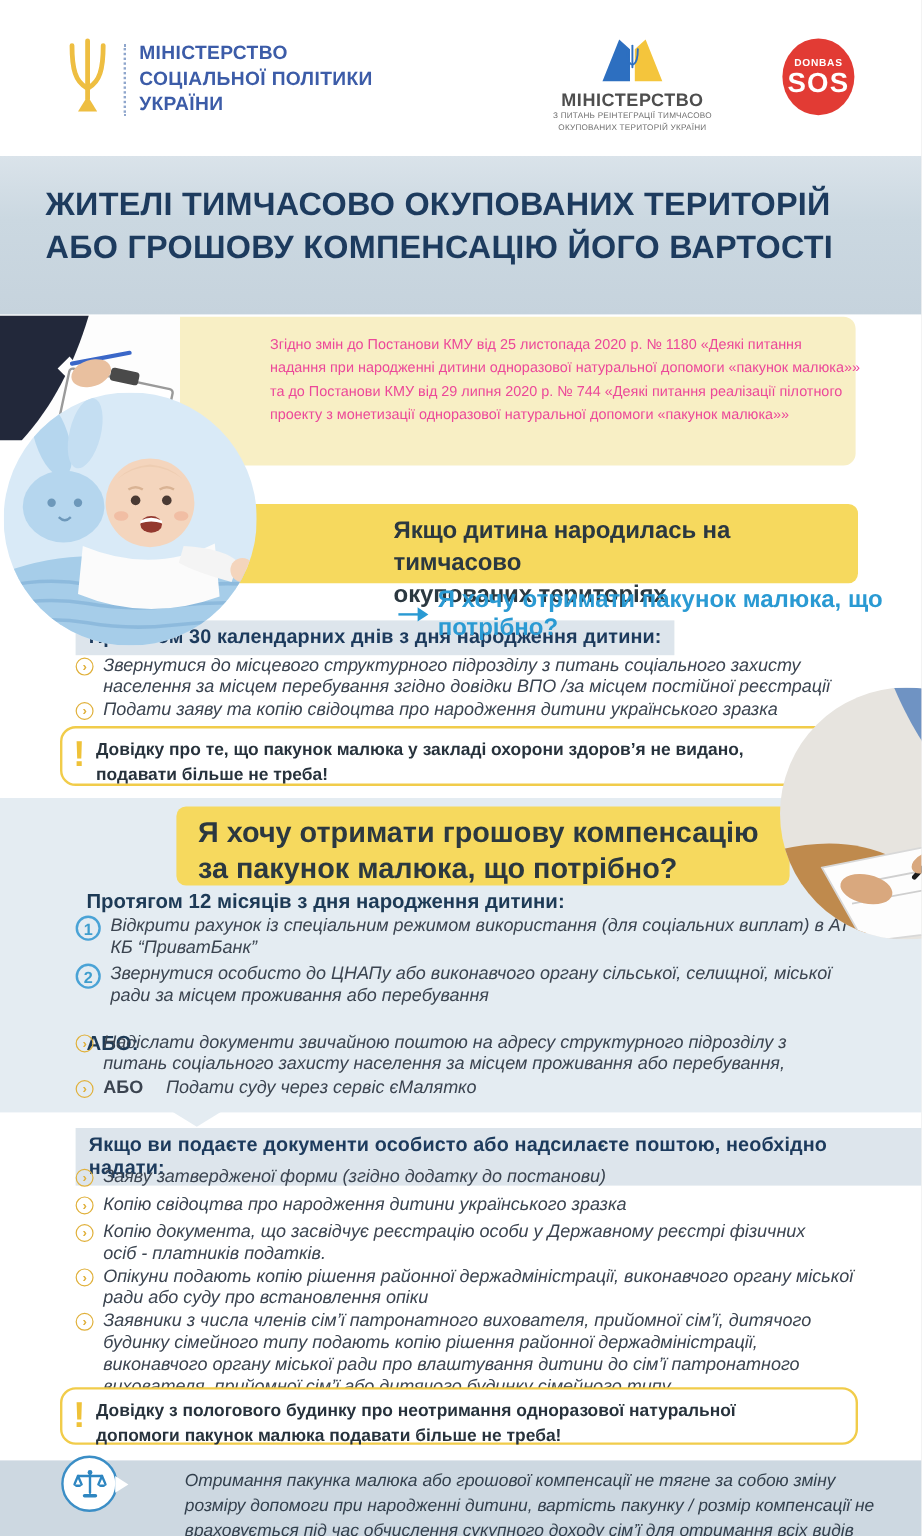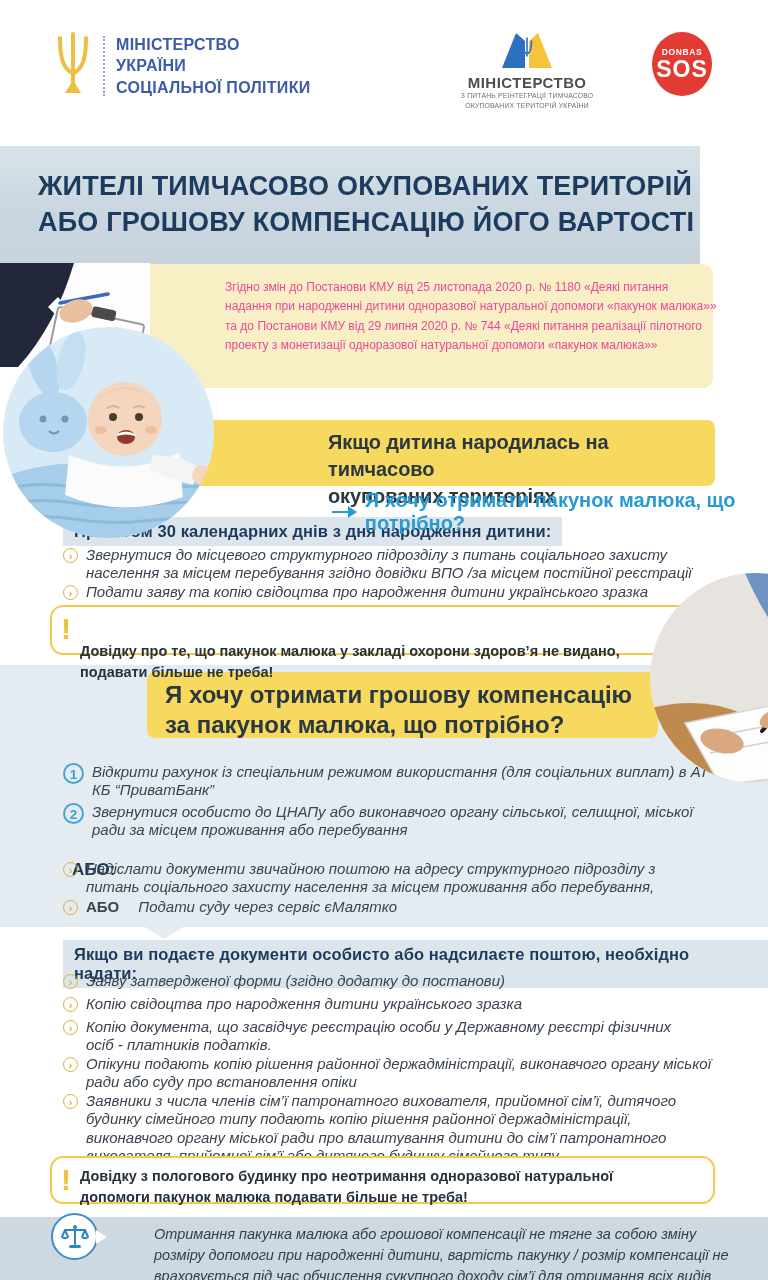--- a/index.html
+++ b/index.html
@@ -12,21 +12,21 @@
   .logo-social .txt{font-weight:bold;font-size:16px;line-height:1.35;color:#3c5ca8;letter-spacing:.3px;}
   .logo-divider{height:60px;border-left:2px dotted #8fa6cc;}
   .logo-reint{position:absolute;left:447px;top:26px;width:160px;text-align:center;}
   .logo-reint .ttl{font-weight:bold;font-size:15px;color:#4e4e4e;margin-top:2px;letter-spacing:.5px;}
   .logo-reint .sub{font-size:6.8px;color:#6e6e6e;line-height:1.5;letter-spacing:.2px;}
   .logo-sos{position:absolute;left:652px;top:32px;width:60px;height:64px;background:#e23b34;border-radius:50%;
     color:#fff;text-align:center;}
   .logo-sos .d{font-size:8.5px;font-weight:bold;letter-spacing:.6px;margin-top:15px;}
   .logo-sos .s{font-size:23px;font-weight:bold;letter-spacing:1px;line-height:1.05;}
   
-  .title-band{position:absolute;left:0;top:146px;width:700px;height:132px;
+  .title-band{position:absolute;left:0;top:130px;width:768px;height:132px;
     background:linear-gradient(180deg,#dae3ea 0%,#cbd8e1 40%,#c6d3dd 100%);}
   .title-band .lines{padding:23px 0 0 38px;font-weight:800;font-size:27px;line-height:1.33;color:#1d3b5e;letter-spacing:.2px;}
   
   .intro-box{position:absolute;left:55px;top:264px;width:658px;height:124px;background:#f8efc5;border-radius:10px;}
   .intro-tail{position:absolute;left:138px;top:386px;width:0;height:0;
     border-left:27px solid transparent;border-right:27px solid transparent;border-top:25px solid #f8efc5;}
   .intro-text{position:absolute;left:225px;top:278px;width:492px;font-size:12px;line-height:1.62;color:#ec4899;}
   .photo-clipboard{position:absolute;left:0;top:263px;width:150px;height:104px;background:#fdfdfd;}
   .baby-circle{position:absolute;left:3px;top:327px;width:211px;height:211px;border-radius:50%;overflow:hidden;z-index:6;}
   
@@ -84,22 +84,22 @@
           <path d="M19 4 V52"></path>
           <path d="M6 8 C6 28 9 38 18 43"></path>
           <path d="M32 8 C32 28 29 38 20 43"></path>
         </g>
         <path d="M19 50 L11 63 H27 Z" fill="#eebe41"></path>
       </svg>
     </span>
     <span class="logo-divider"></span>
     <div class="txt">
       <div>МІНІСТЕРСТВО</div>
+      <div>СОЦІАЛЬНОЇ ПОЛІТИКИ</div>
       <div>УКРАЇНИ</div>
-      <div>СОЦІАЛЬНОЇ ПОЛІТИКИ</div>
     </div>
   </div>
 
   <div class="logo-reint">
     <span>
       <svg width="56" height="42" viewBox="0 0 56 42">
         <path d="M3 42 L17 7 L26 15 L26 42 Z" fill="#2d6fc0"></path>
         <path d="M53 42 L39 7 L30 15 L30 42 Z" fill="#f4c53c"></path>
         <g fill="none" stroke="#2d6fc0" stroke-width="1.6" stroke-linecap="round">
           <path d="M28 12 V30"></path>
@@ -195,21 +195,21 @@
     <span class="b-icon">›</span>
     <div class="b-text">Звернутися до місцевого структурного підрозділу з питань соціального захисту населення за місцем перебування згідно довідки ВПО /за місцем постійної реєстрації</div>
   </div>
   <div class="item" style="top:583px;">
     <span class="b-icon">›</span>
     <div class="b-text">Подати заяву та копію свідоцтва про народження дитини українського зразка</div>
   </div>
 
   <div class="warn" style="top:605px;height:50px;">
     <span class="w-excl">!</span>
-    <div class="w-text" style="width:600px;margin-top:26px;">Довідку про те, що пакунок малюка у закладі охорони здоров’я не видано, подавати більше не треба!</div>
+    <div class="w-text" style="width:600px;">Довідку про те, що пакунок малюка у закладі охорони здоров’я не видано, подавати більше не треба!</div>
   </div>
 
   <div class="section-blue"></div>
   <div class="blue-tail"></div>
 
   <div class="headline2">
     <div class="lines">
       <div>Я хочу отримати грошову компенсацію</div>
       <div>за пакунок малюка, що потрібно?</div>
     </div>
@@ -223,20 +223,21 @@
       <path d="M0 135 Q55 122 95 142 L70 210 H0 Z" fill="#bf8a4d"></path>
       <path d="M35 150 L195 118 L210 195 L70 212 Z" fill="#fdfdfd" stroke="#d8d8d8" stroke-width="1.5"></path>
       <path d="M55 165 L185 140 M60 180 L190 156" stroke="#cfcfcf" stroke-width="1.5"></path>
       <path d="M112 158 L172 92" stroke="#1c1c1c" stroke-width="4" stroke-linecap="round"></path>
       <ellipse cx="148" cy="118" rx="30" ry="18" fill="#d9a87e" transform="rotate(-30 148 118)"></ellipse>
       <ellipse cx="122" cy="146" rx="13" ry="8" fill="#d9a87e" transform="rotate(-25 122 146)"></ellipse>
       <ellipse cx="72" cy="168" rx="22" ry="12" fill="#d9a87e" transform="rotate(12 72 168)"></ellipse>
     </svg>
   </div>
 
+  <div class="plain-sub" style="top:742px;">Протягом 12 місяців з дня народження дитини:</div>
 
   <div class="item" style="top:763px;">
     <span class="n-icon">1</span>
     <div class="b-text" style="width:625px;">Відкрити рахунок із спеціальним режимом використання (для соціальних виплат) в АТ КБ “ПриватБанк”</div>
   </div>
   <div class="item" style="top:803px;">
     <span class="n-icon">2</span>
     <div class="b-text" style="width:625px;">Звернутися особисто до ЦНАПу або виконавчого органу сільської, селищної, міської ради за місцем проживання або перебування</div>
   </div>
 

